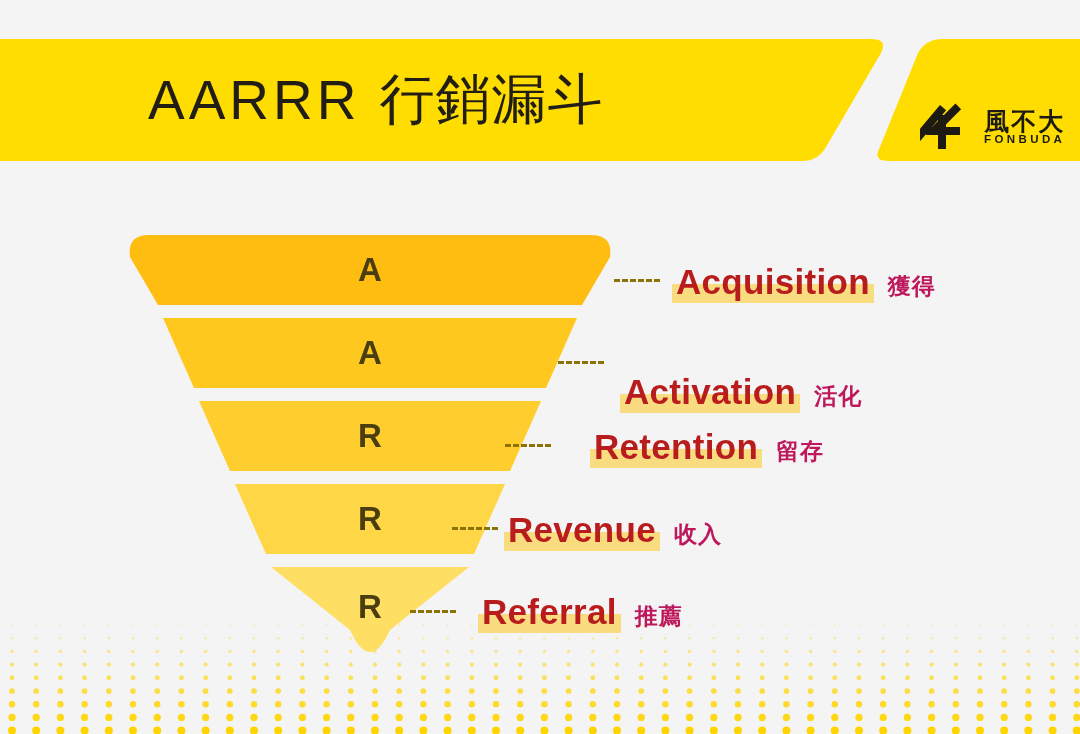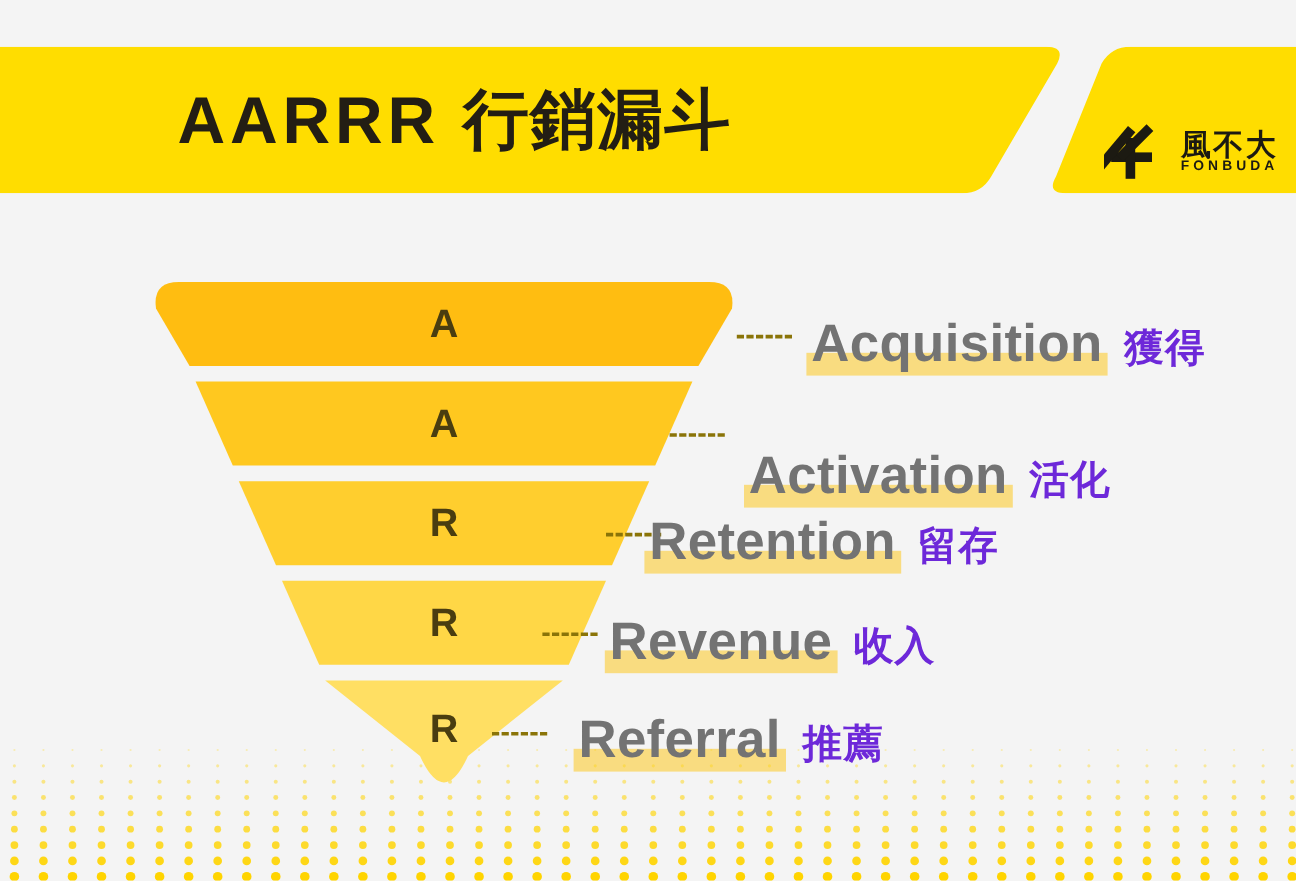--- a/index.html
+++ b/index.html
@@ -49,21 +49,21 @@
   }
   #header-title {
     position: absolute;
     left: 148px;
     top: 0;
     height: 122px;
     display: flex;
     align-items: center;
     color: #231E14;
     font-size: 55px;
-    font-weight: bold;
+    font-weight: normal;
     letter-spacing: 4px;
     white-space: nowrap;
   }
   #header-title .title-cjk {
     letter-spacing: 1px;
     margin-left: 19px;
   }
 
   #logo-block {
     position: absolute;
@@ -109,38 +109,38 @@
     border-top: 3px dashed #8A7408;
   }
   .label-row {
     position: absolute;
     display: flex;
     align-items: baseline;
     white-space: nowrap;
   }
   .label-en {
     position: relative;
-    color: #737373;
-    font-size: 44px;
+    color: #b91c1c;
+    font-size: 35px;
     font-weight: bold;
     letter-spacing: 0.3px;
     padding: 0 4px;
   }
   .label-en .hl {
     position: absolute;
     left: 0;
     right: 0;
     bottom: -1px;
     height: 19px;
     background: #F9DC80;
     z-index: -1;
   }
   .label-zh {
-    color: #6d28d9;
-    font-size: 33px;
+    color: #be185d;
+    font-size: 23px;
     font-weight: bold;
     margin-left: 14px;
     letter-spacing: 1px;
   }
 </style>
 </head>
 <body>
 
 <svg id="dot-pattern" viewBox="0 0 1080 115" xmlns="http://www.w3.org/2000/svg">
     <circle cx="12" cy="6" r="0.9" fill="#FFD400" opacity="0.28"></circle>
@@ -605,21 +605,21 @@
   </div>
 <div id="funnel-labels">
     <div class="label-row" style="left: 672px; top: 262px;">
       <span class="label-en"><span class="hl" style="background: rgb(249, 220, 128);"></span>Acquisition</span>
       <span class="label-zh">獲得</span>
     </div>
     <div class="label-row" style="left: 620px; top: 344px; margin-top: 28px;">
       <span class="label-en"><span class="hl" style="background: rgb(249, 220, 128);"></span>Activation</span>
       <span class="label-zh">活化</span>
     </div>
-    <div class="label-row" style="left: 537px; top: 427px;">
+    <div class="label-row" style="left: 590px; top: 427px;">
       <span class="label-en"><span class="hl" style="background: rgb(249, 220, 128);"></span>Retention</span>
       <span class="label-zh">留存</span>
     </div>
     <div class="label-row" style="left: 504px; top: 510px;">
       <span class="label-en"><span class="hl" style="background: rgb(249, 220, 128);"></span>Revenue</span>
       <span class="label-zh">收入</span>
     </div>
     <div class="label-row" style="left: 478px; top: 592px;">
       <span class="label-en"><span class="hl" style="background: rgb(249, 220, 128);"></span>Referral</span>
       <span class="label-zh">推薦</span>

